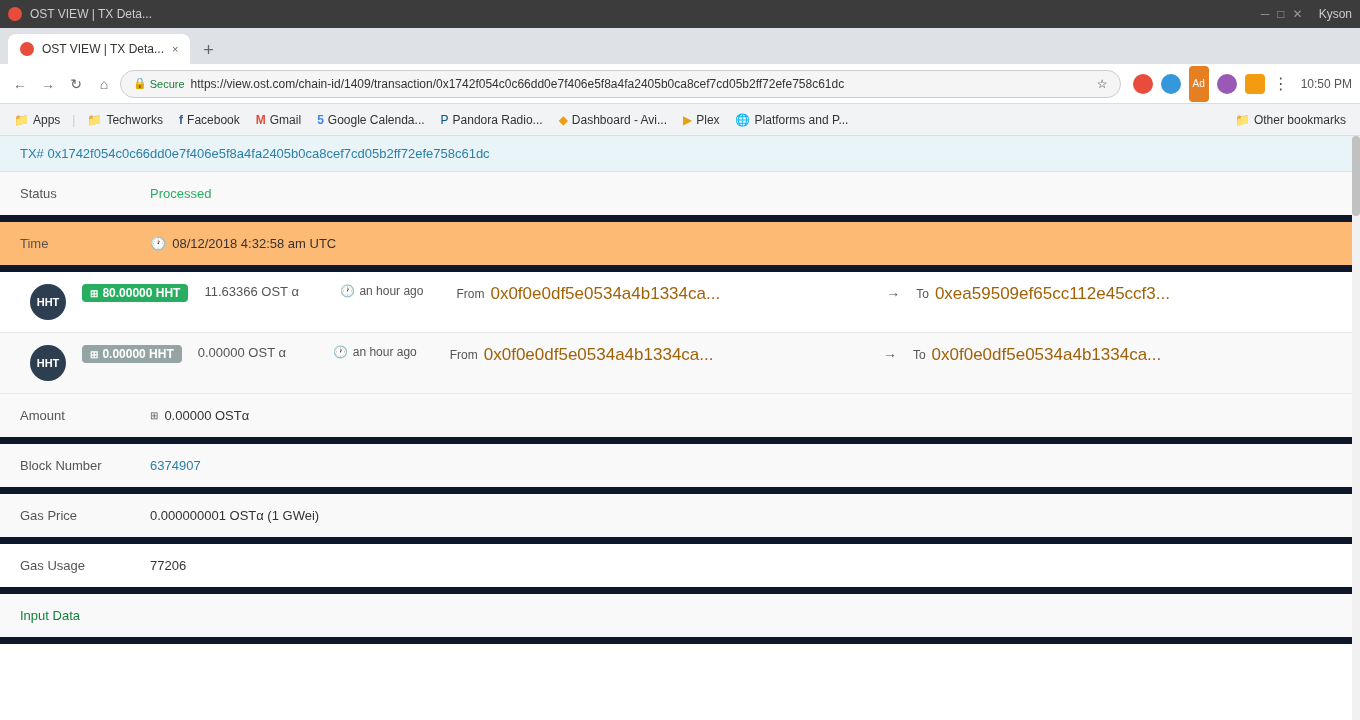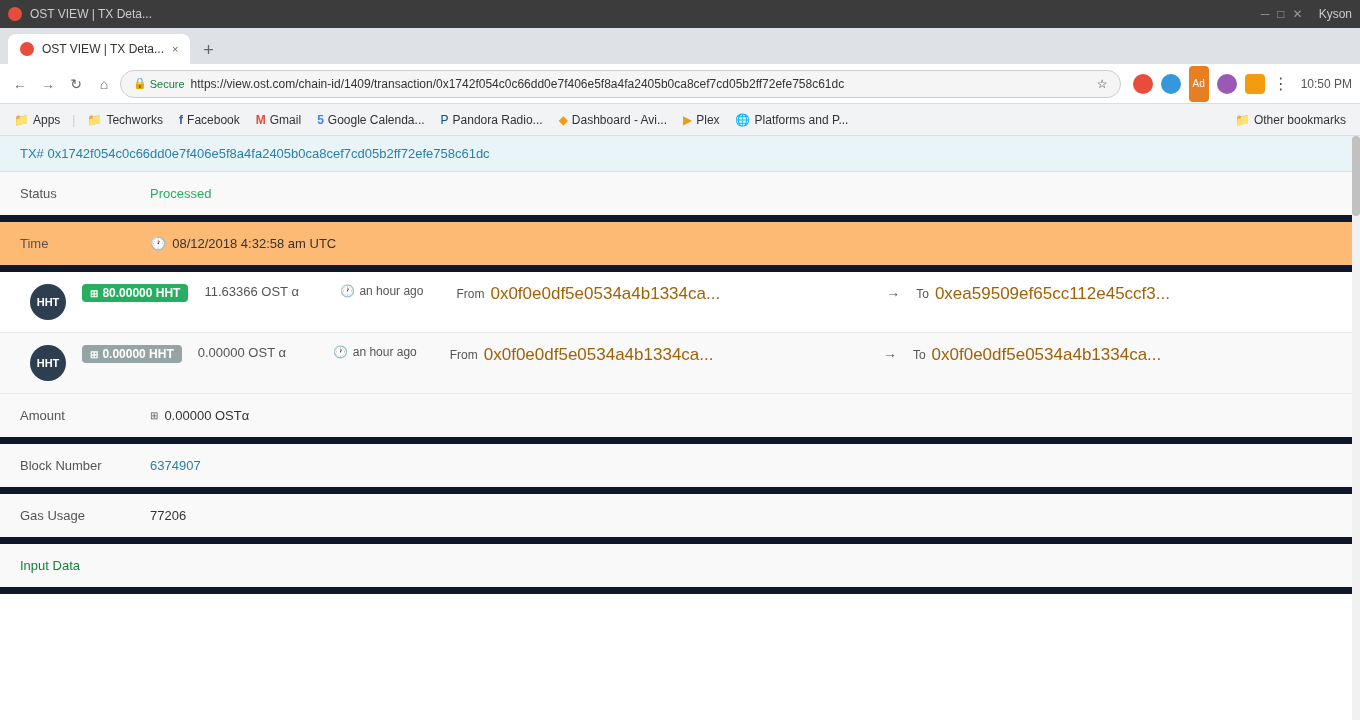--- a/index.html
+++ b/index.html
@@ -378,20 +378,24 @@
     </div>
 
     <div class="detail-row" style="background:#f9f9f9;align-items:center;">
       <span class="detail-label">Block Number</span>
       <span class="detail-value">
         <a class="block-number-link" href="#" style="color:#2a7fa8;text-decoration:none;">6374907</a>
       </span>
     </div>
 
 
+    <div class="detail-row" style="background:#f9f9f9;">
+      <span class="detail-label">Gas Price</span>
+      <span class="detail-value">0.000000001 OSTα (1 GWei)</span>
+    </div>
 
     <div class="detail-row">
       <span class="detail-label">Gas Usage</span>
       <span class="detail-value">77206</span>
     </div>
 
     <div class="detail-row" style="background:#f9f9f9;">
       <span class="detail-label" style="color:#15803d;">Input Data</span>
     </div>
 

